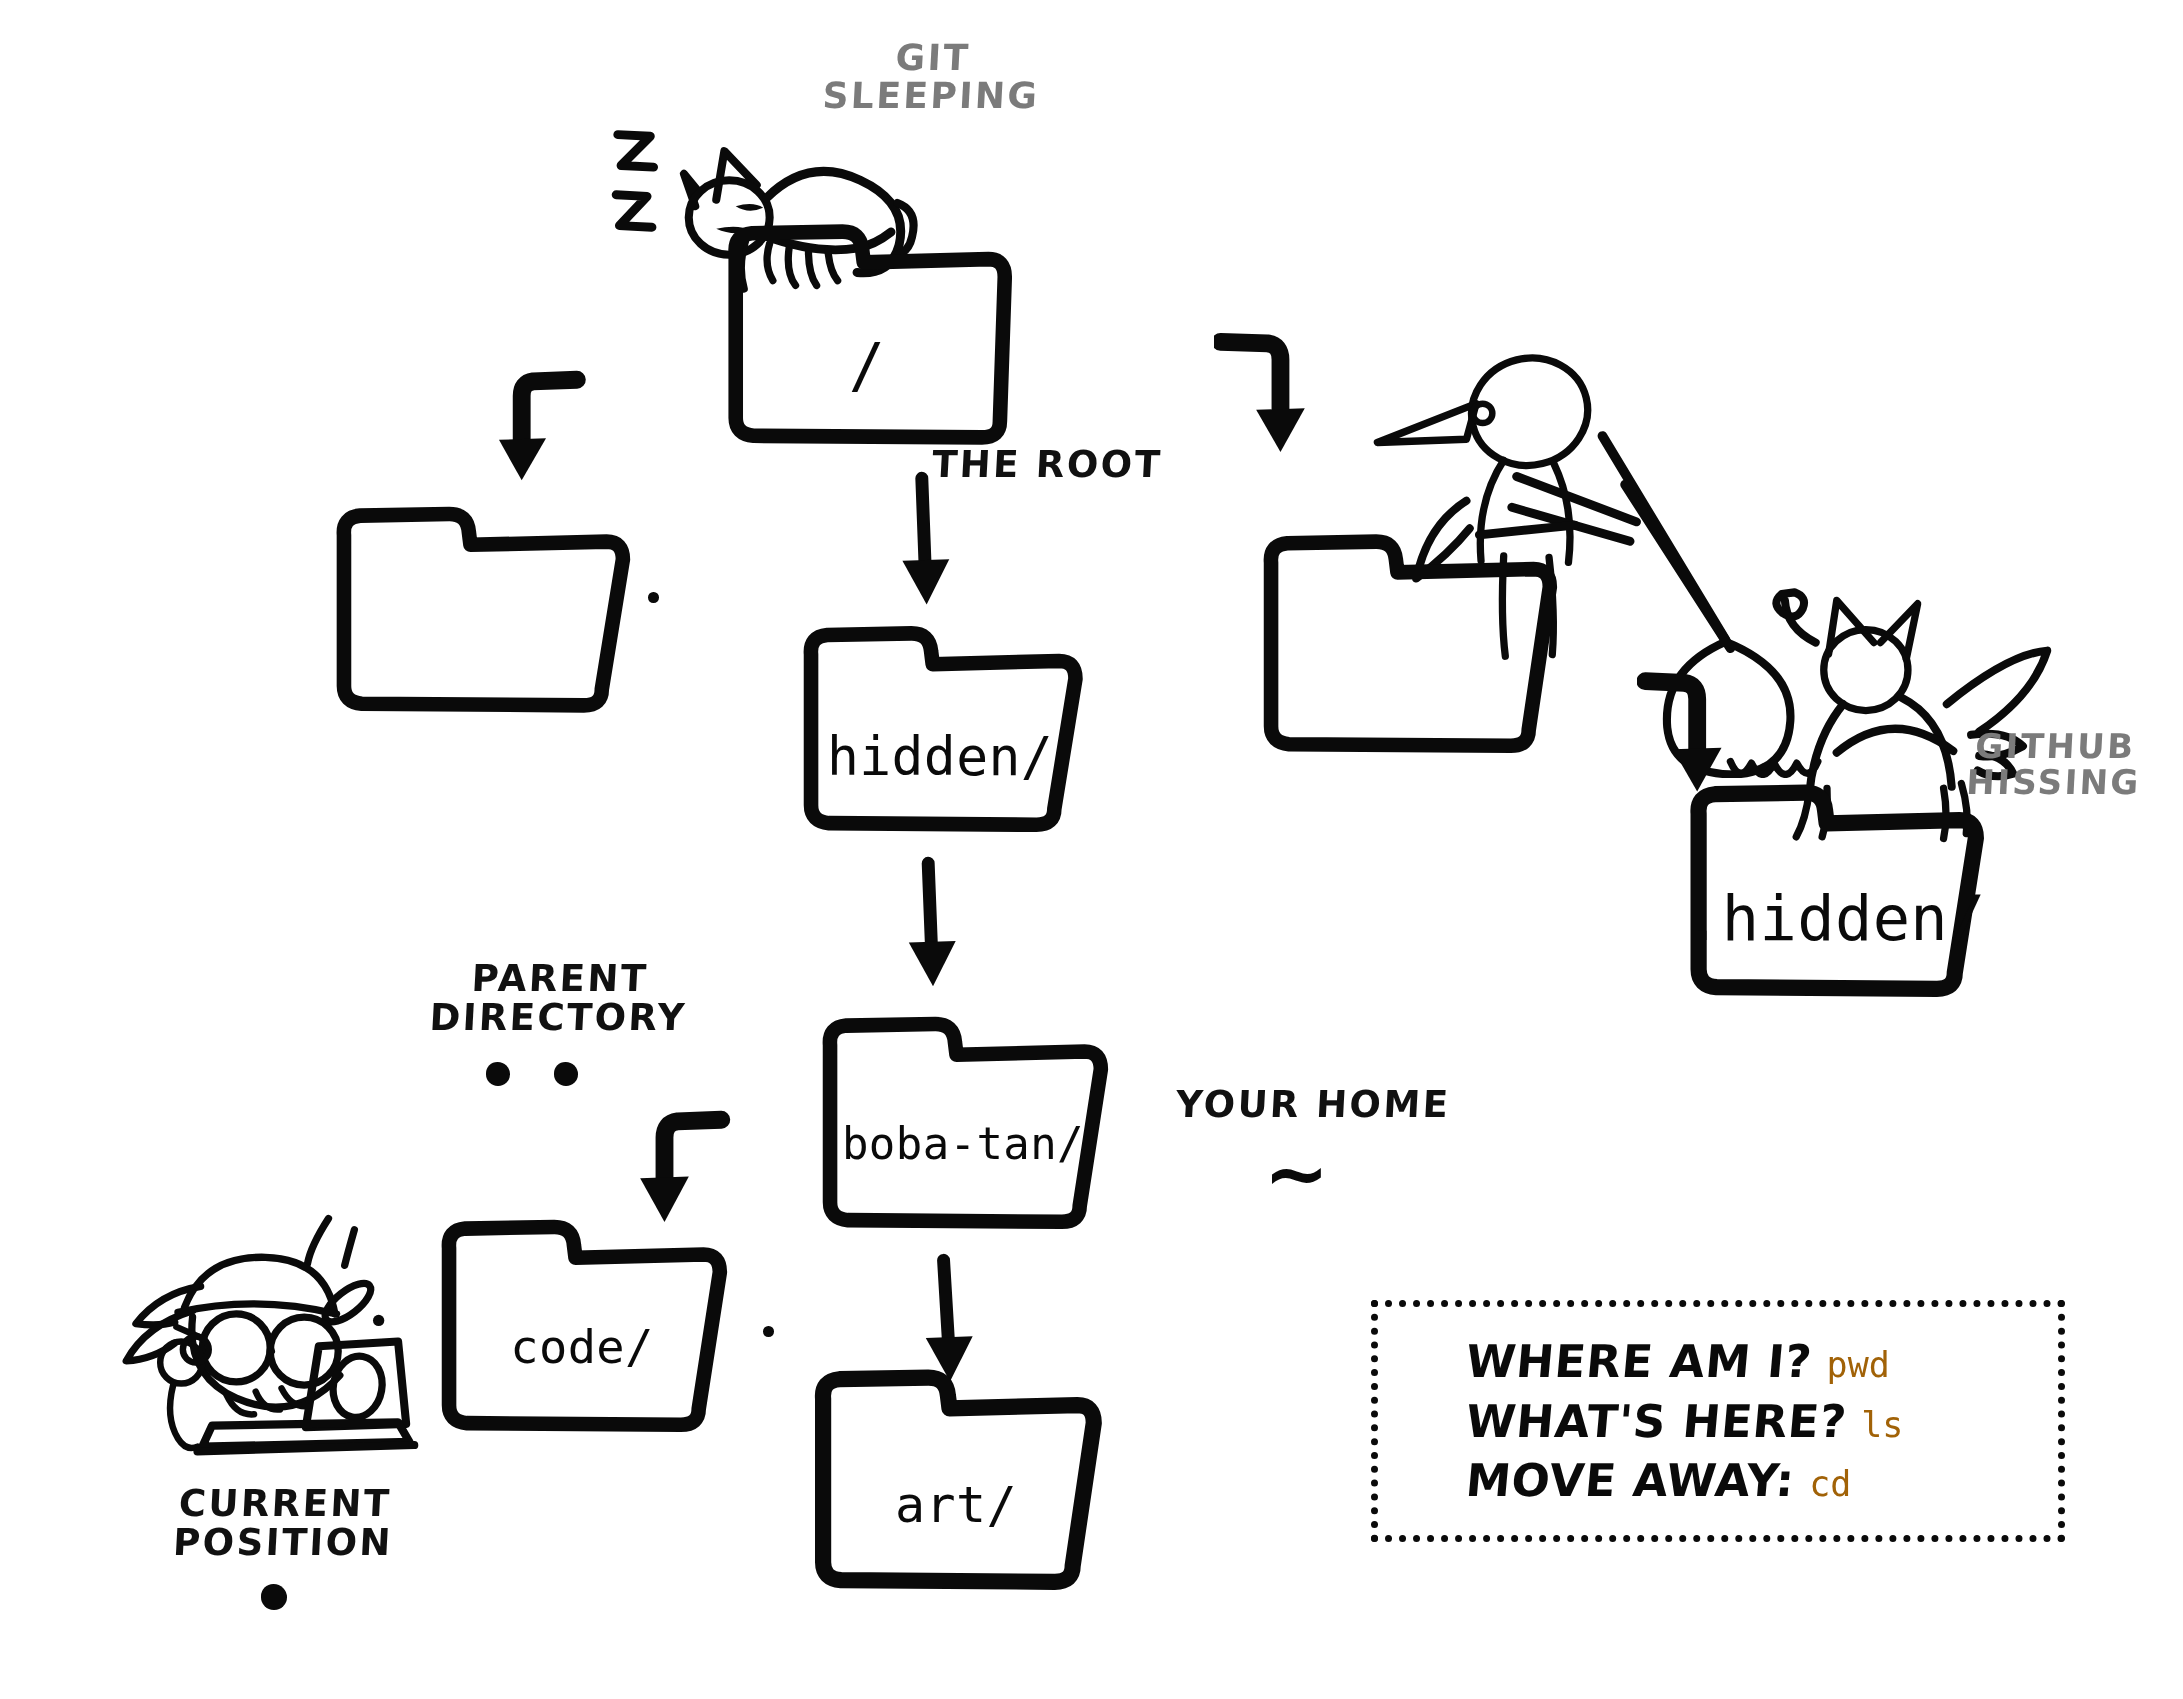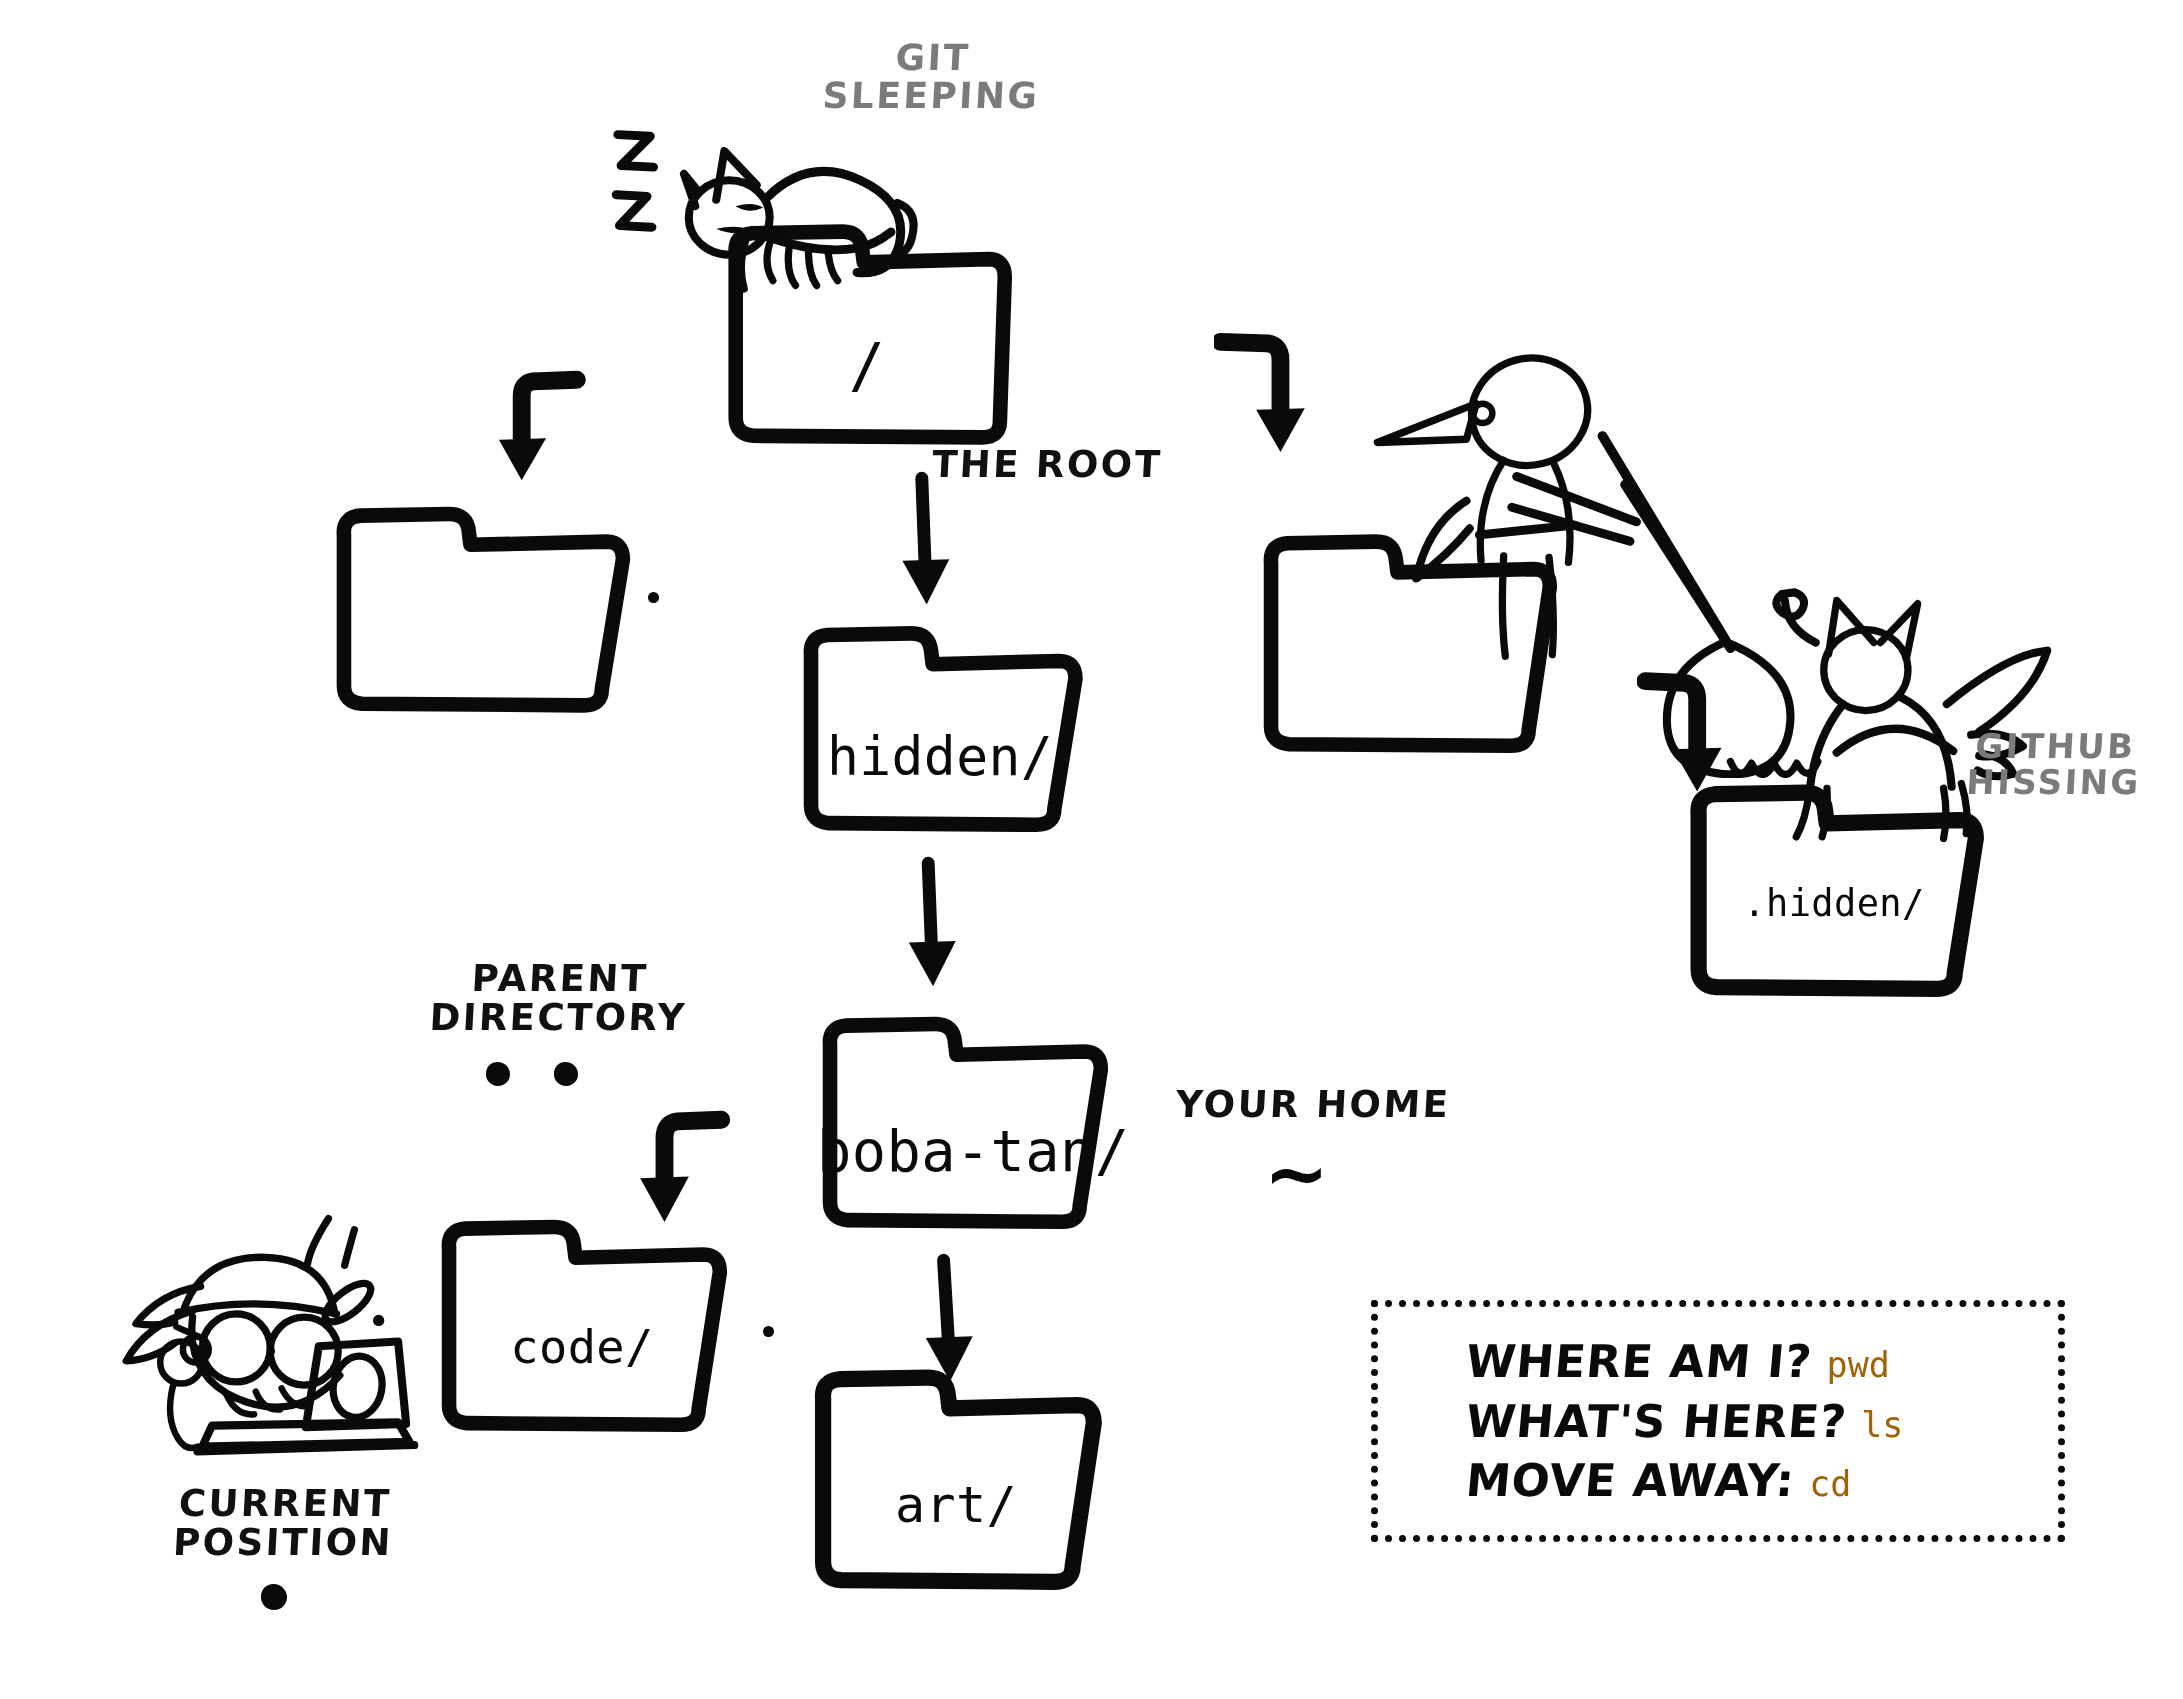--- a/index.html
+++ b/index.html
@@ -266,21 +266,21 @@
     </svg>
   </div>
 
   <div class="handlabel gray" style="left:1921px; top:729px; width:267px; font-size:34px;">GITHUB
 HISSING</div>
 
   <div class="folder" style="left:1684px; top:778px;">
     <svg width="300" height="227" viewBox="0 0 370 280">
       <path class="ink" stroke-width="20" d="M18 44 q-2 -22 20 -24 L150 18 q22 0 24 22 L176 56 L340 52 q20 0 20 22 L334 240 q0 20 -22 20 L40 258 q-22 -2 -22 -22 Z"></path>
     </svg>
-    <div class="folder-label" style="top:104px; font-size:37px;">.hidden/</div>
+    <div class="folder-label" style="top:104px; font-size:62px;">.hidden/</div>
   </div>
 
   <div class="abs" style="left:891px; top:855px;">
     <svg width="97" height="146" viewBox="0 0 120 180">
       <path class="ink" stroke-width="16" d="M46 10 L50 112"></path>
       <path class="inkfill" d="M22 108 L80 106 L52 162 Z"></path>
     </svg>
   </div>
 
   <div class="handlabel" style="left:389px; top:960px; width:340px; font-size:37px;">PARENT
@@ -288,21 +288,21 @@
   <div class="abs" style="left:486px; top:1062px;">
     <span class="dotmark" style="left:0px; top:0px; width:24px; height:24px;"></span>
     <span class="dotmark" style="left:68px; top:0px; width:24px; height:24px;"></span>
   </div>
   <div class="glyph" style="left:0; top:0; width:0; height:0; overflow:hidden;">..</div>
 
   <div class="folder" style="left:817px; top:1011px;">
     <svg width="292" height="227" viewBox="0 0 360 280">
       <path class="ink" stroke-width="18" d="M16 42 q-2 -22 20 -24 L146 16 q22 0 24 22 L172 54 L330 50 q20 0 20 22 L324 240 q0 20 -22 20 L38 258 q-22 -2 -22 -22 Z"></path>
     </svg>
-    <div class="folder-label" style="top:107px; font-size:57px;">boba-tan/</div>
+    <div class="folder-label" style="top:107px; font-size:44px;">boba-tan/</div>
   </div>
 
   <div class="handlabel" style="left:1151px; top:1086px; width:324px; font-size:37px;">YOUR HOME</div>
   <div class="glyph" style="left:1240px; top:1135px; width:113px; font-size:78px;">~</div>
 
   <div class="abs" style="left:632px; top:1110px;">
     <svg width="138" height="146" viewBox="0 0 170 180">
       <path class="ink" stroke-width="22" d="M110 12 L56 14 q-16 2 -16 20 L40 86"></path>
       <path class="inkfill" d="M10 84 L70 82 L40 138 Z"></path>
     </svg>

